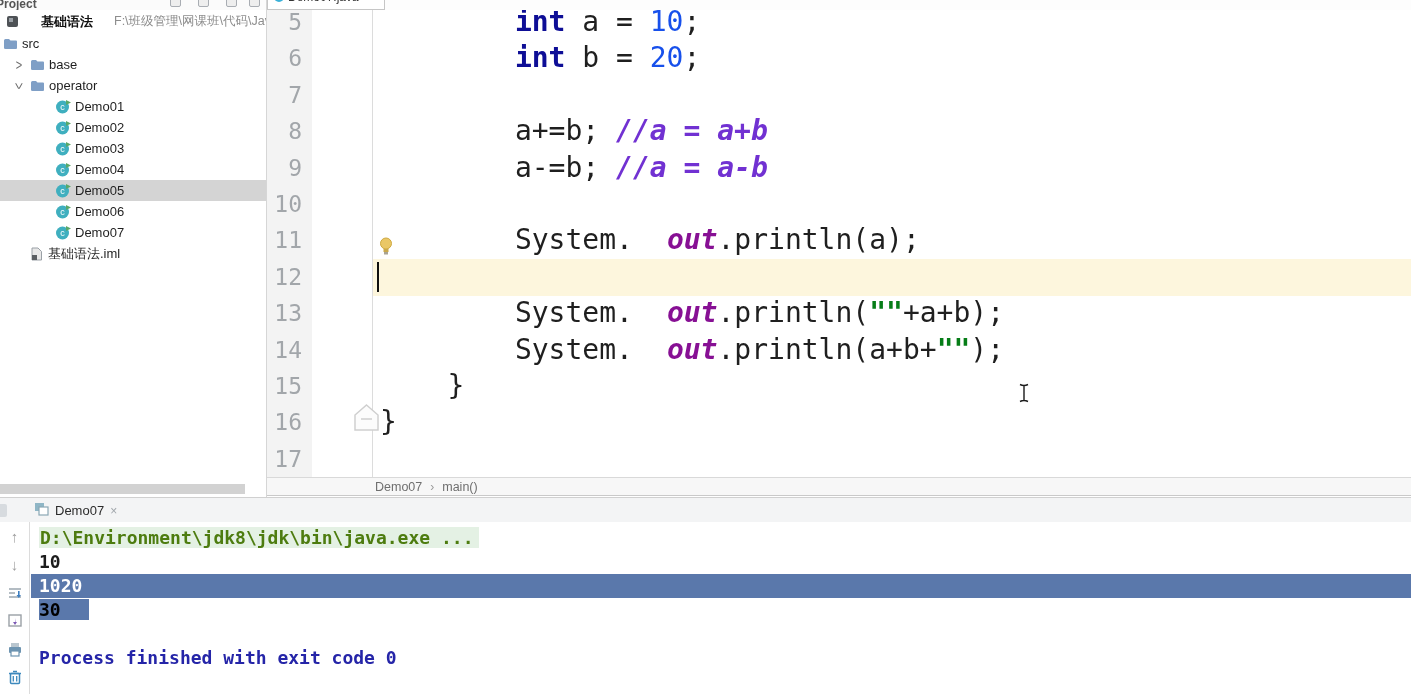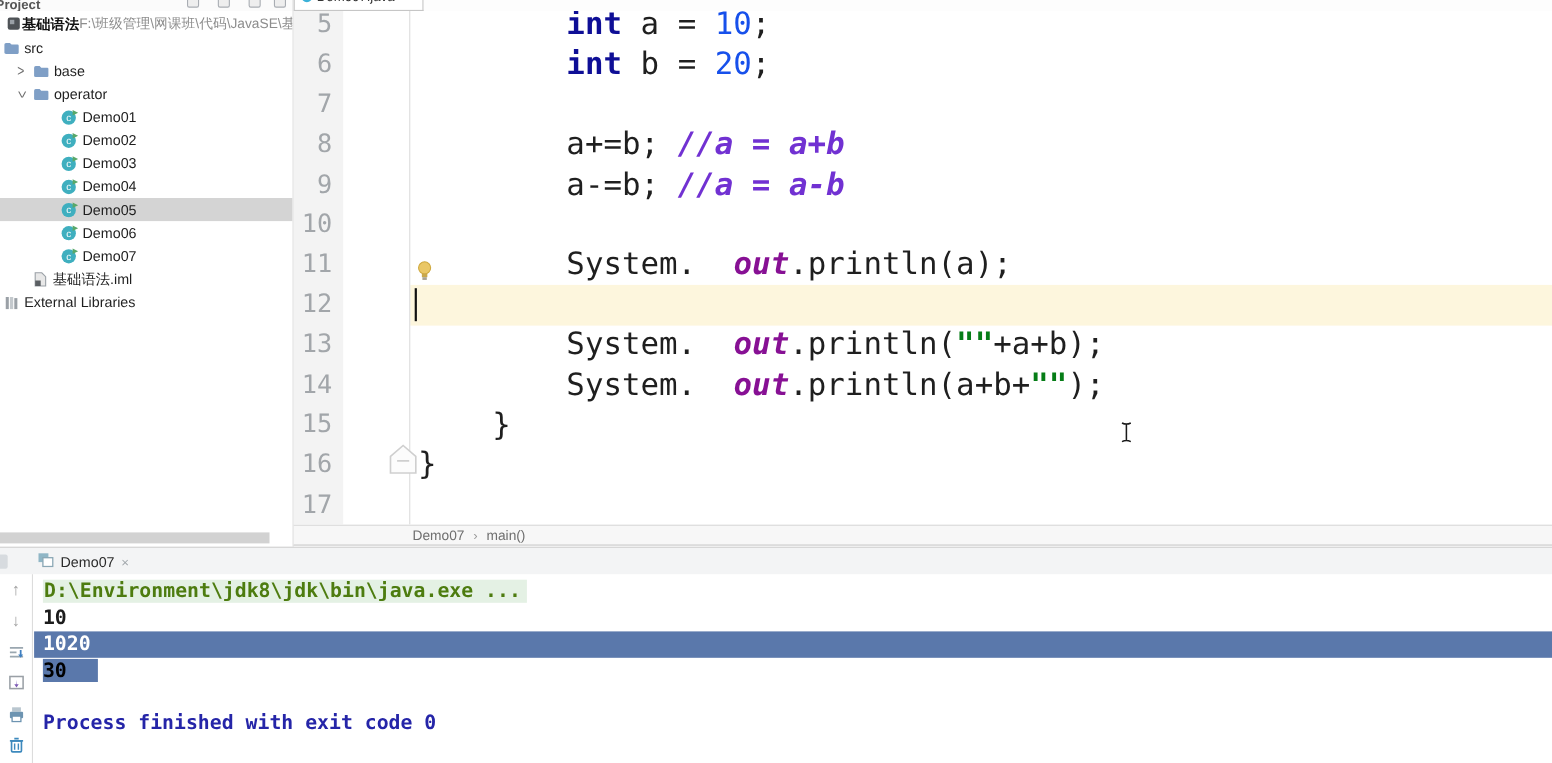--- a/index.html
+++ b/index.html
@@ -12,21 +12,21 @@
   #tabstrip{position:absolute;left:267px;top:0;width:1144px;height:10px;background:#fdfdfd;border-bottom:1px solid #cfcfcf;overflow:hidden;}
   #editor-tab{position:absolute;left:0;top:-15px;height:24px;width:104px;background:#fff;
       border:1px solid #c6c6c6;border-top:none;display:flex;align-items:center;gap:4px;padding:0 6px;font-size:12px;color:#333;}
   #editor-tab .dot{width:10px;height:10px;border-radius:50%;background:var(--tab_icon);}
   #editor-tab .x{color:#999;font-size:11px;}
   
   #project-panel{position:absolute;left:0;top:10px;width:266px;height:487px;background:#fff;overflow:hidden;}
   #panel-border{position:absolute;left:266px;top:0;width:1px;height:497px;background:#d6d6d6;}
   .trow{height:21px;display:flex;align-items:center;gap:4px;font-size:13px;color:#1f1f1f;white-space:nowrap;overflow:hidden;}
   .trow.sel{background:var(--selected_row);}
-  #root-row{height:23px;display:flex;align-items:center;gap:0;padding-left:4px;font-size:13px;white-space:nowrap;overflow:hidden;}
+  #root-row{height:23px;display:flex;align-items:center;gap:21px;padding-left:4px;font-size:13px;white-space:nowrap;overflow:hidden;}
   #root-label{font-weight:bold;color:#111;}
   #root-path{color:#8d8d8d;font-size:12.5px;}
   .chev{display:inline-block;color:#6e6e6e;font-size:11px;width:12px;text-align:center;transform:scaleY(1.3);}
   .chev.exp{transform:rotate(90deg) scaleY(1.3);}
   .tico{display:inline-flex;width:16px;height:16px;align-items:center;justify-content:center;flex:0 0 16px;}
   #project-scrollbar{position:absolute;left:0;top:474px;width:245px;height:10px;background:#d2d2d2;}
   
   #editor{position:absolute;left:267px;top:10px;width:1144px;height:467px;background:#fff;overflow:hidden;}
   #gutter-bg{position:absolute;left:0;top:0;width:45px;height:467px;background:#f3f3f3;}
   #gutter-sep{position:absolute;left:105px;top:0;width:1px;height:467px;background:#dcdcdc;}
@@ -200,30 +200,20 @@
         </div>
         <div class="trow" style="padding-left: 28px;">
           <span class="tico">
             <svg width="13" height="14">
               <path d="M2 1 H8 L11.5 4.5 V13 H2 Z" fill="#e8e8e8" stroke="#9aa0a6"></path>
               <rect x="2" y="8" width="5" height="5" fill="#5b5f63"></rect>
             </svg>
           </span>
           <span>基础语法.iml</span>
         </div>
-        <div class="trow" style="padding-left: 2px;">
-          <span class="tico">
-            <svg width="11" height="14">
-              <rect x="0" y="2" width="3" height="11" fill="#9aa0a6"></rect>
-              <rect x="4" y="2" width="3" height="11" fill="#c4c9cd"></rect>
-              <rect x="8" y="3" width="3" height="10" fill="#9aa0a6"></rect>
-            </svg>
-          </span>
-          <span>External Libraries</span>
-        </div>
       </div>
     <div id="project-scrollbar"></div>
   </div>
   <div id="panel-border"></div>
 
   <div id="editor">
     <div id="gutter-bg"></div>
     <div id="line-highlight" style="top: 248.8px;"></div>
     <div id="gutter-sep"></div>
     <div id="gutter-nums">

